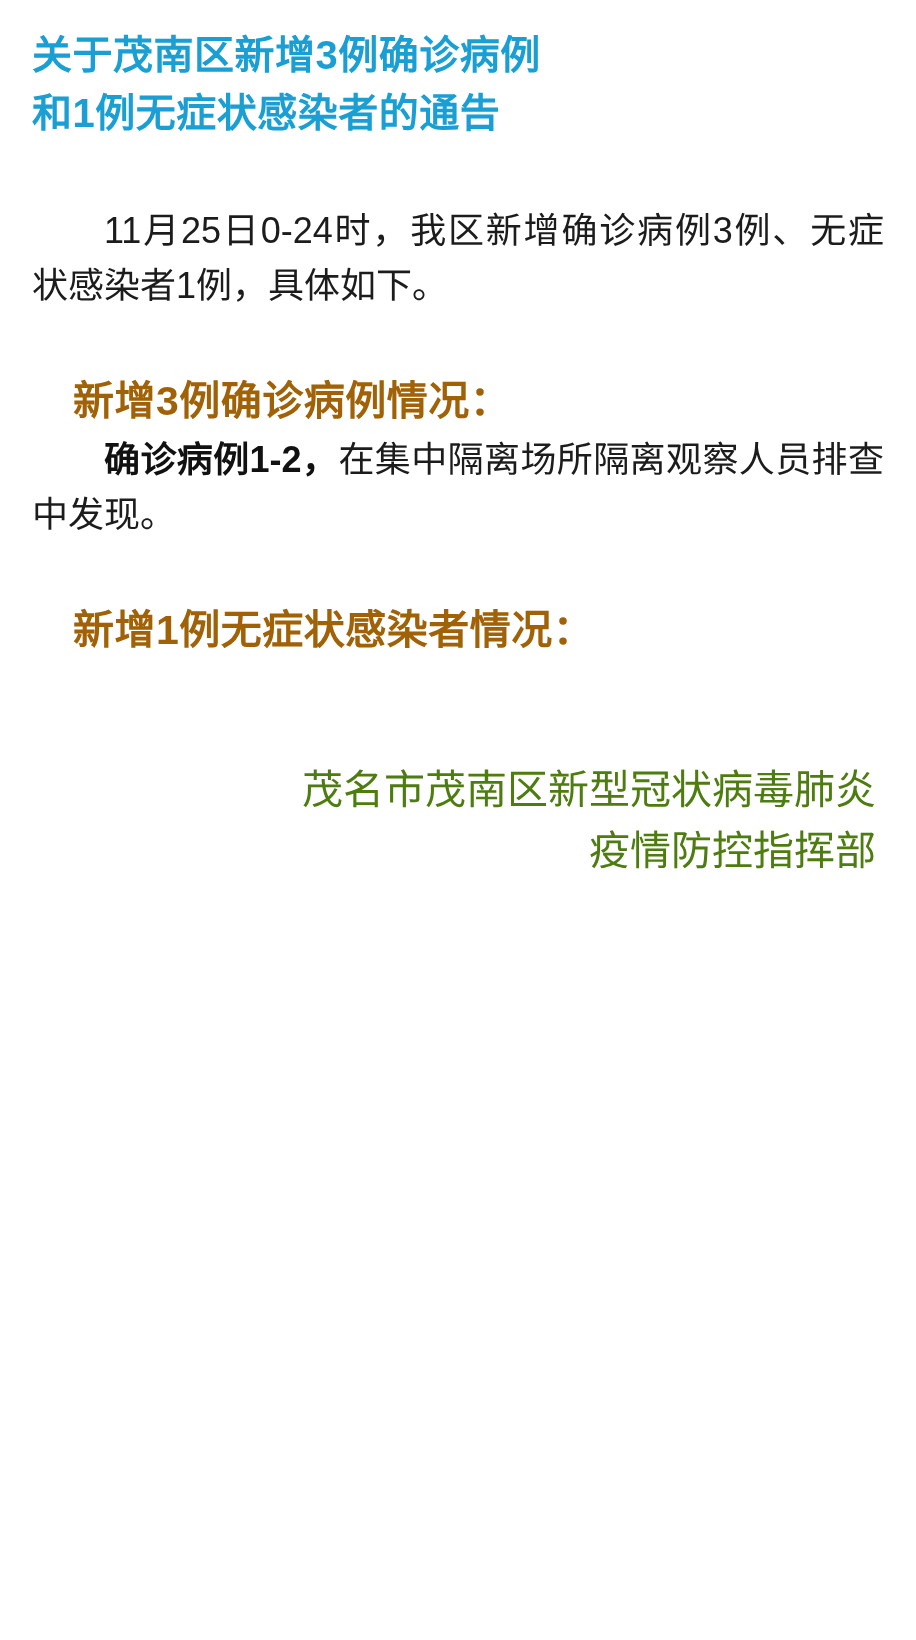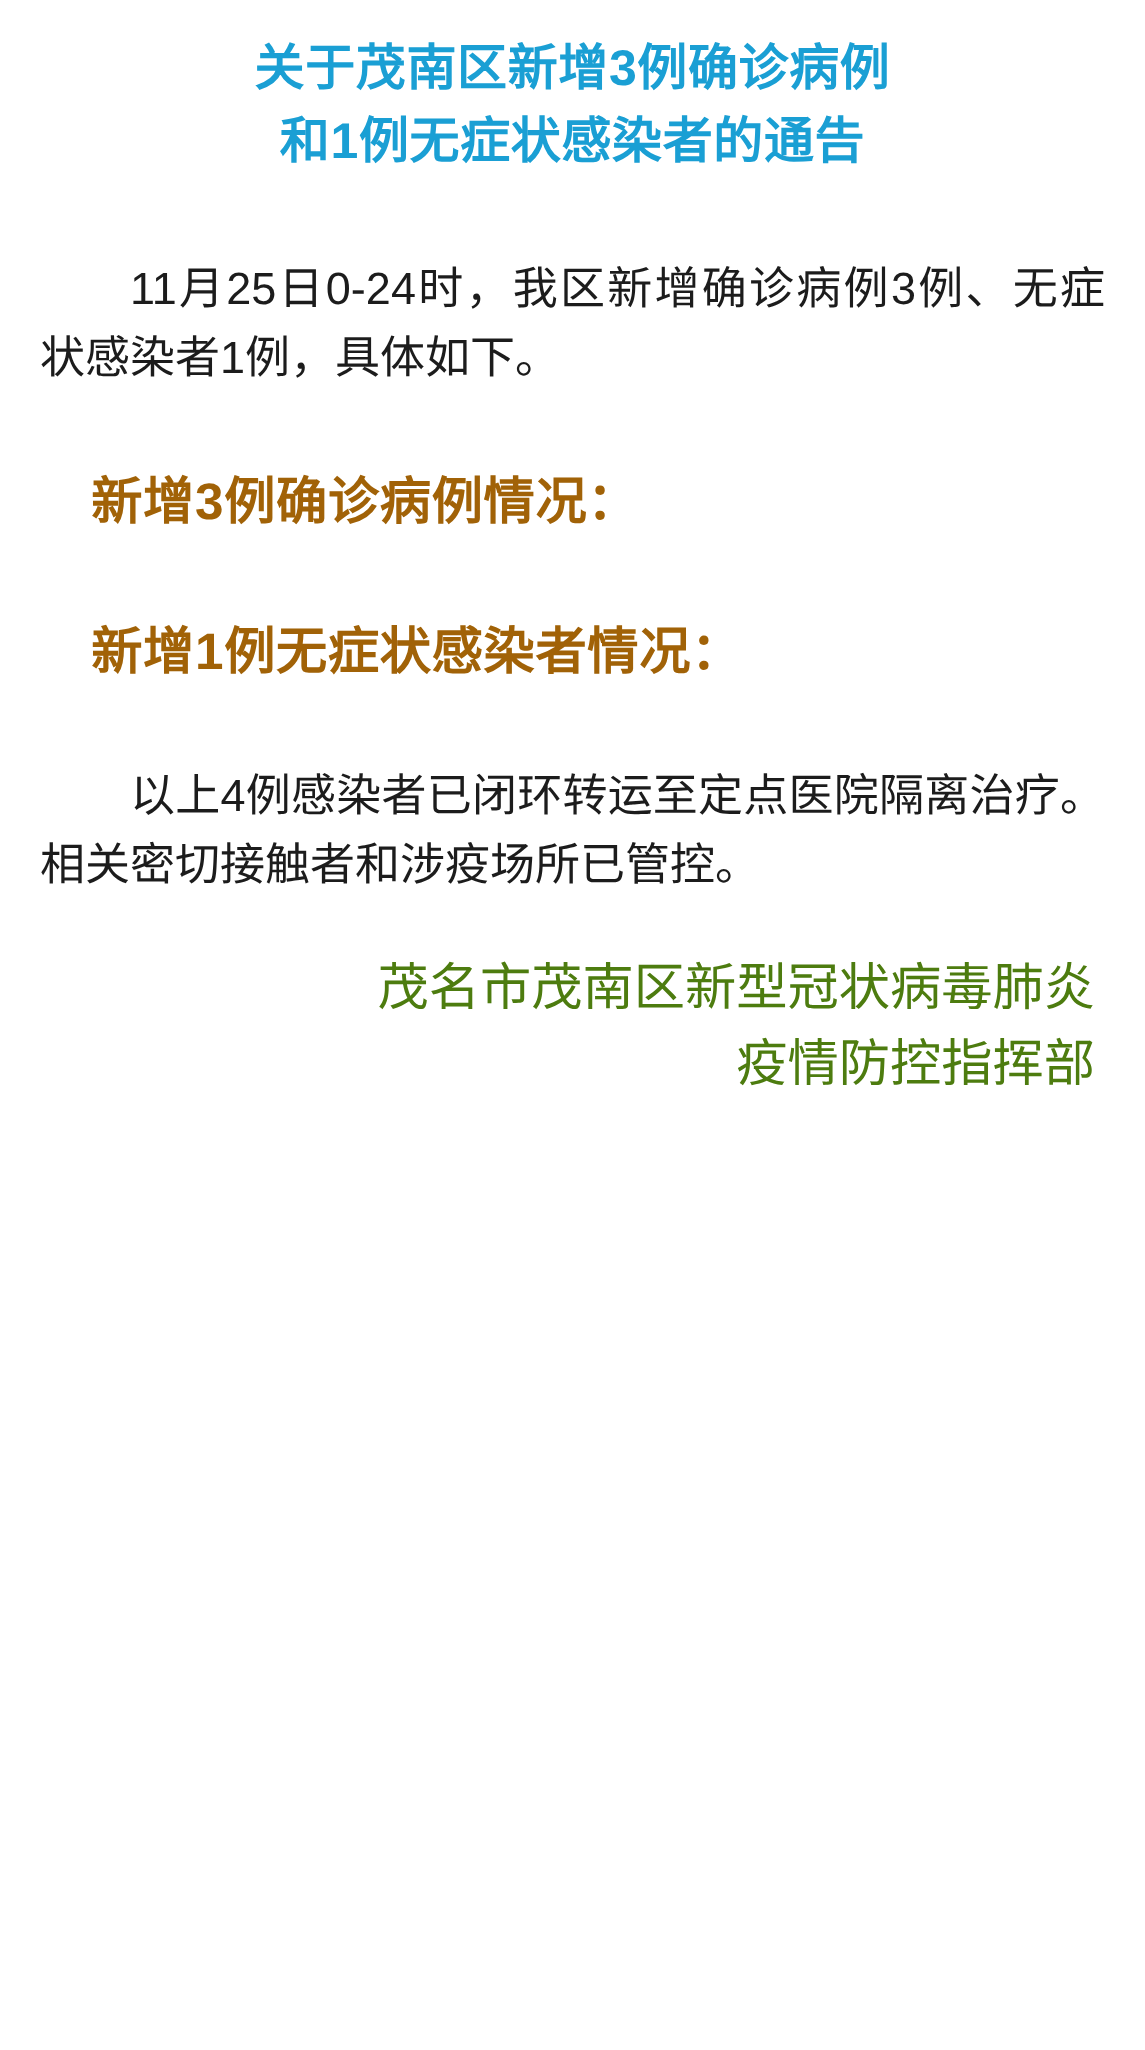--- a/index.html
+++ b/index.html
@@ -15,21 +15,20 @@
     color: #1a1a1a;
   }
   .page {
     width: 916px;
     height: 1640px;
     box-sizing: border-box;
     padding: 26px 32px 0 32px;
     position: relative;
   }
   .doc-title {
-    text-align: center;
     color: #1a9fd4;
     font-weight: bold;
     font-size: 40px;
     line-height: 1.45;
     letter-spacing: 0.5px;
     margin: 0 0 0 0;
   }
   .doc-title .line {
     display: block;
   }
@@ -84,30 +83,32 @@
   </h1>
 
   <div class="gap-after-title"></div>
 
   <p class="para indent">11月25日0-24时，我区新增确诊病例3例、无症状感染者1例，具体如下。</p>
 
   <div class="spacer-lg"></div>
 
   <p class="section-head">新增3例确诊病例情况：</p>
 
+  <p class="para indent">
+    <span class="bold-lead">确诊病例1-2，</span><span>在集中隔离场所隔离观察人员排查中发现。</span>
+  </p>
 
 
   <div class="spacer-lg"></div>
 
   <p class="section-head">新增1例无症状感染者情况：</p>
 
 
   <div class="spacer-lg"></div>
 
-  <p class="para indent">以上4例感染者已闭环转运至定点医院隔离治疗。相关密切接触者和涉疫场所已管控。</p>
 
   <div class="spacer-md"></div>
 
   <p class="signature">
     <span class="sig-line">茂名市茂南区新型冠状病毒肺炎</span>
     <span class="sig-line">疫情防控指挥部</span>
   </p>
 
 </div>
 

